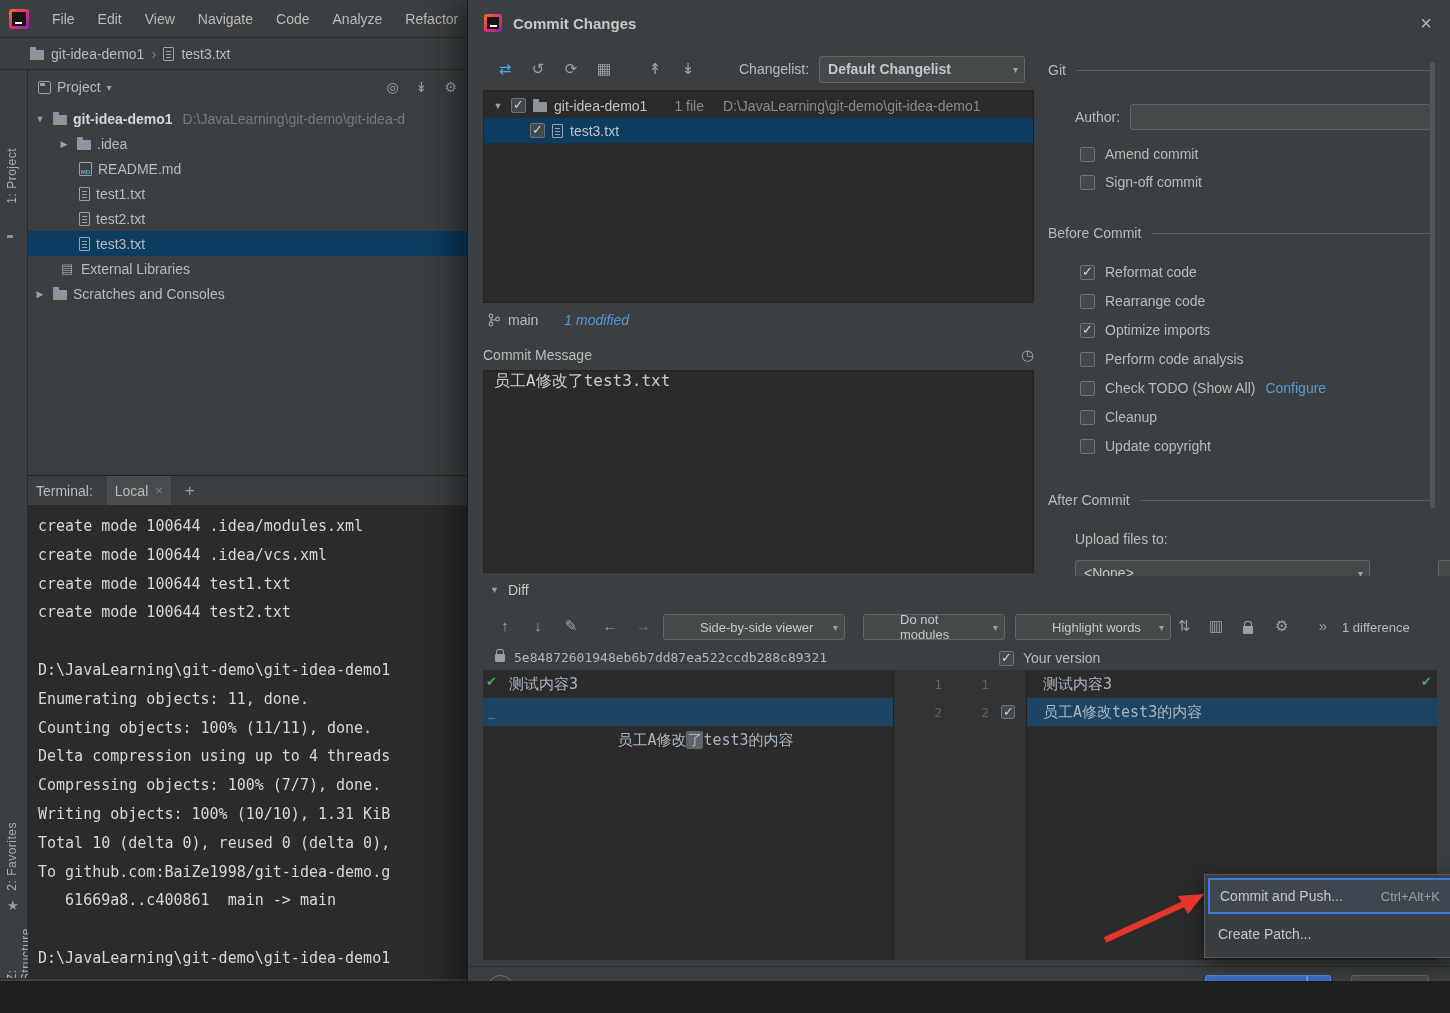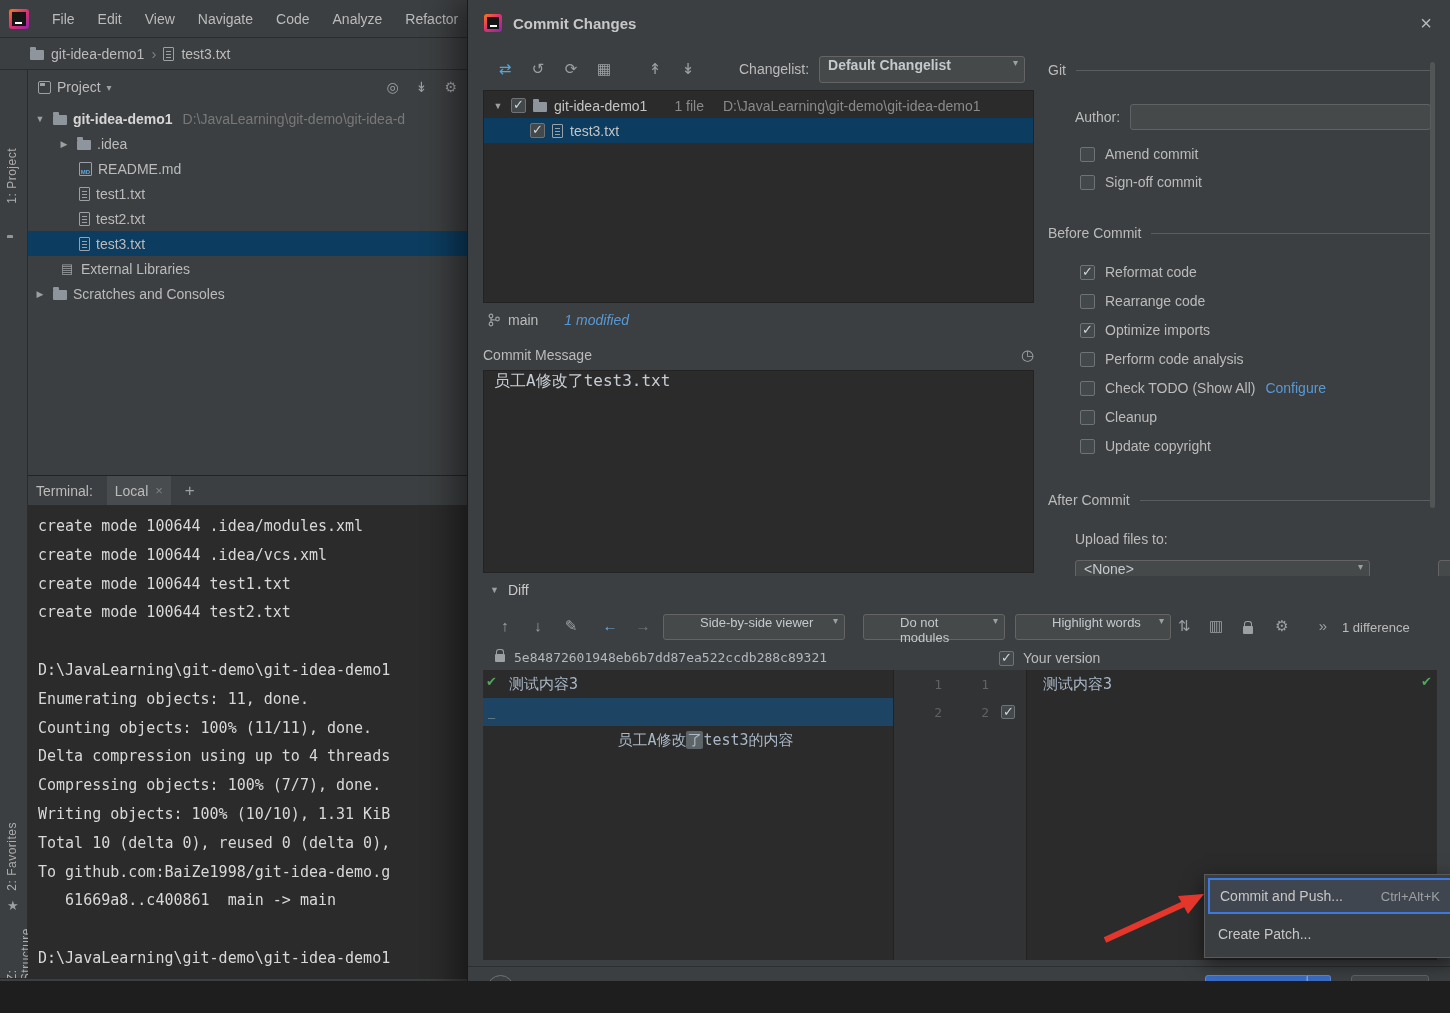--- a/index.html
+++ b/index.html
@@ -80,21 +80,21 @@
   .dlg-title { height: 46px; display: flex; align-items: center; gap: 11px; padding: 0 18px 0 16px; }
   .dlg-title-text { color: #c7c7c7; font-weight: bold; font-size: 15px; }
   .dlg-close { margin-left: auto; color: #b6b8ba; font-size: 20px; line-height: 1; }
   .app-logo.sm { width: 18px; height: 18px; }
 
   .dlg-toolbar { position: absolute; left: 0; top: 52px; width: 570px; height: 34px; display: flex; align-items: center; padding-left: 27px; }
   .tbico { width: 20px; text-align: center; color: #9da0a3; font-size: 15px; margin-right: 13px; flex: none; }
   .tbico.teal { color: #4fa8e0; }
   .tbico.gapl { margin-left: 18px; }
   .cl-label { margin-left: 28px; margin-right: 10px; }
-  .combo { background: #45494a; border: 1px solid #646464; border-radius: 3px; display: flex; align-items: flex-start;
+  .combo { background: #45494a; border: 1px solid #646464; border-radius: 3px; display: flex; align-items: center;
     justify-content: space-between; padding: 0 6px 0 8px; color: #c6c9cc; }
   .combo .arr { color: #9da0a3; font-size: 10px; margin-left: 6px; }
   .cl-combo { width: 206px; height: 27px; flex: none; }
 
   .dlg-filetree { position: absolute; left: 15px; top: 90px; width: 551px; height: 213px; background: #2b2b2b; border: 1px solid #232323; padding-top: 2px; }
   .ftrow { height: 25px; display: flex; align-items: center; gap: 7px; padding-left: 8px; white-space: nowrap; overflow: hidden; }
   .ftrow.selected { background: #0c3c5f; }
   .ftrow .tw { width: 12px; }
   .ftrow.file { padding-left: 46px; }
   .ftname { color: #c4c4c4; }
@@ -475,20 +475,21 @@
           </div>
           <div class="grow">
             <span class="num">2</span>
             <span class="num">2</span>
             <span class="cb on"></span>
           </div>
         </div>
         <div class="pane pane-right">
           <span class="gcheck r">✔</span>
           <div class="dline">测试内容3</div>
+          <div class="dline chg">员工A修改test3的内容</div>
         </div>
       </div>
     </div>
 
     <div class="dlg-bottom">
       <span class="help-btn">?</span>
       <div class="btn commit-btn">
         <span>Commit</span>
       </div>
       <div class="btn commit-arrow">▼</div>

